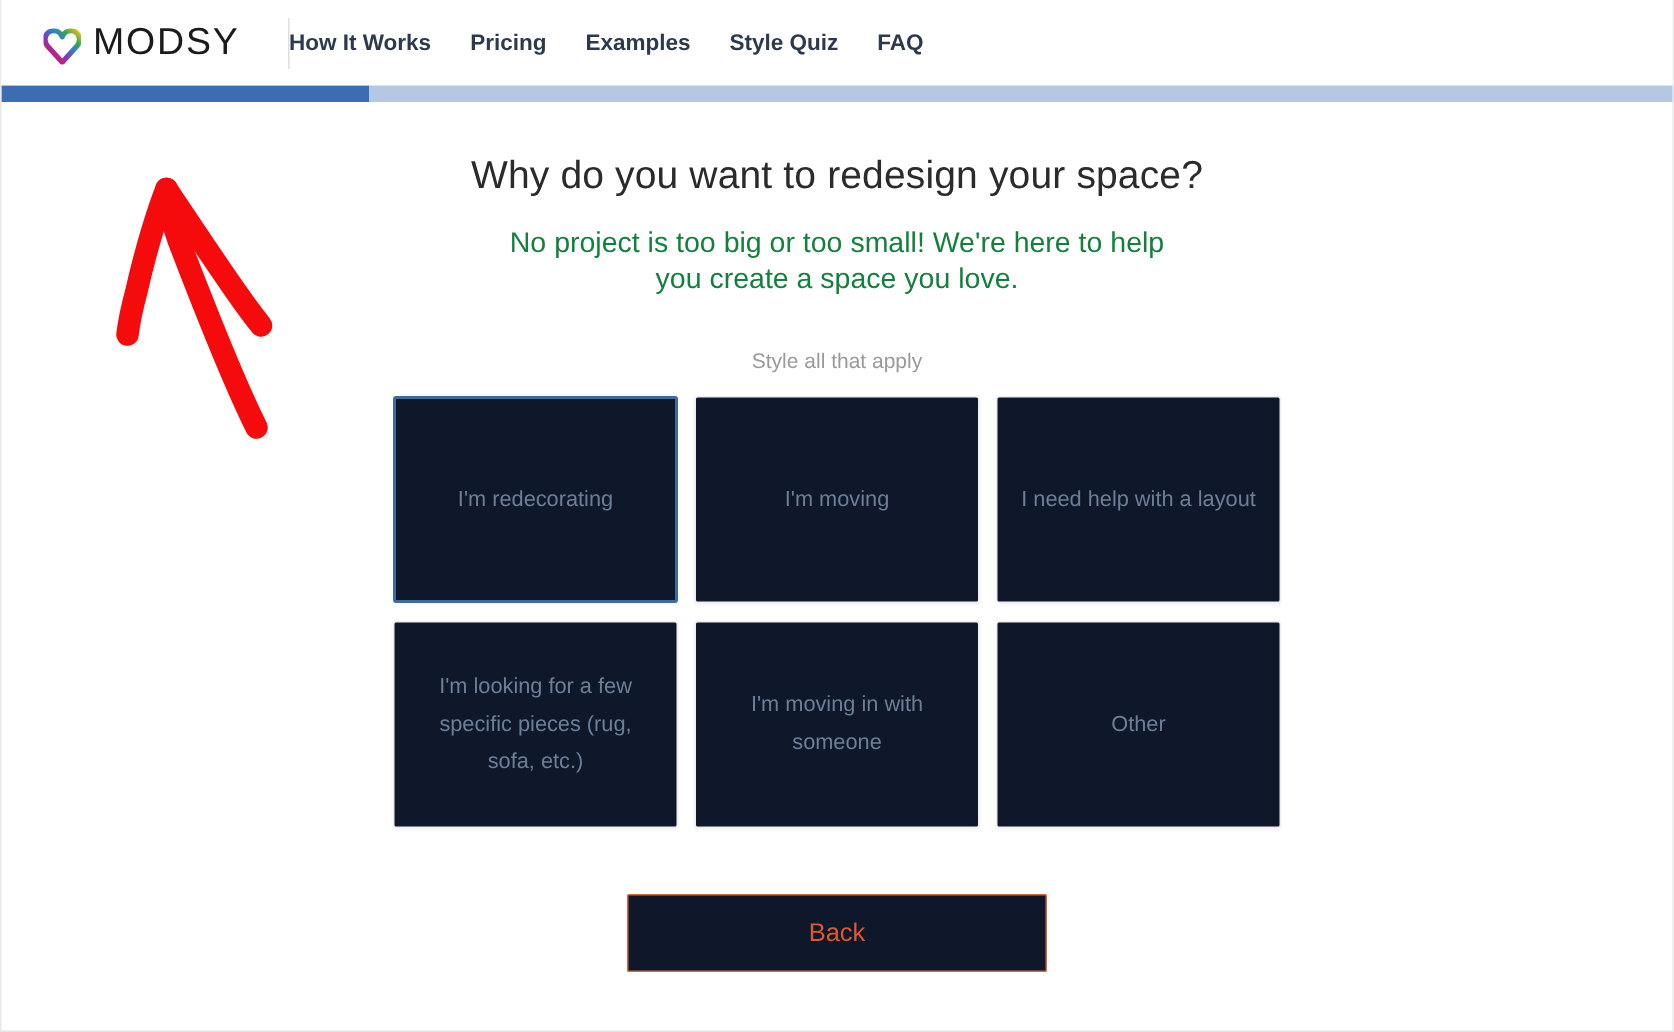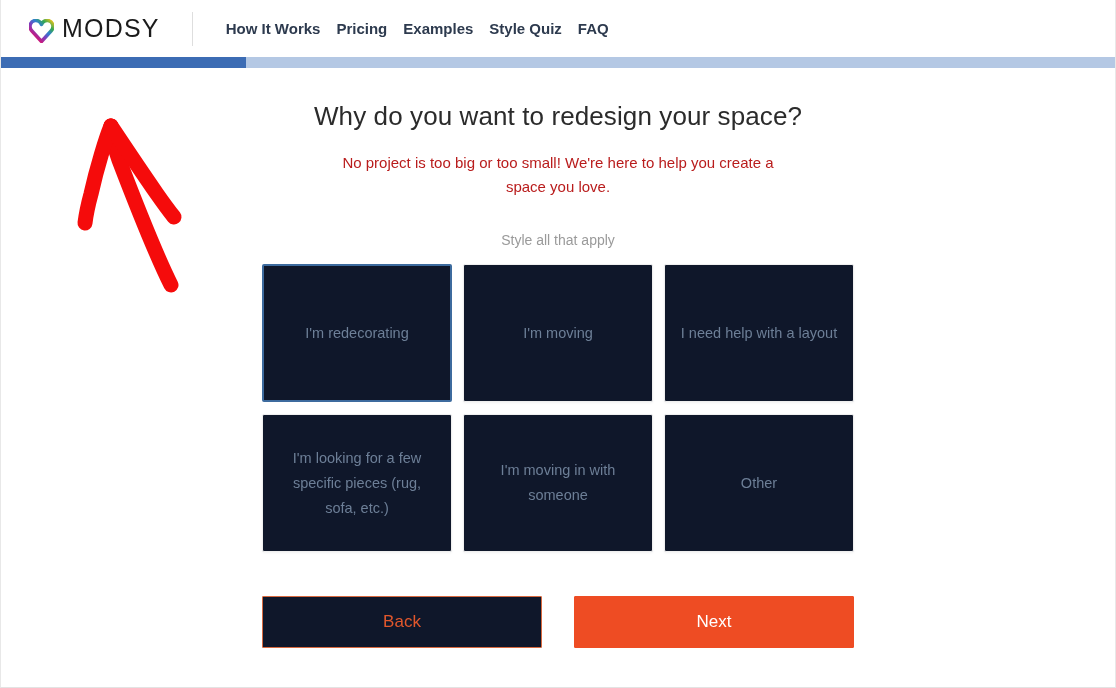--- a/index.html
+++ b/index.html
@@ -53,22 +53,21 @@
     width: 1px;
     height: 34px;
     background: #dedede;
     margin-left: 32px;
     margin-right: 0;
   }
 
   .nav {
     display: flex;
     align-items: center;
-    gap: 16px;
-    margin-left: 33px;
+    gap: 26px;
   }
 
   .nav-item {
     font-size: 15px;
     font-weight: bold;
     color: #2d3a4e;
     text-decoration: none;
     white-space: nowrap;
     cursor: pointer;
   }
@@ -97,23 +96,23 @@
   .title {
     font-size: 26px;
     font-weight: 400;
     color: #2b2b2b;
     letter-spacing: 0.1px;
   }
 
   .subtitle {
     margin: 19px auto 0;
     width: 450px;
-    font-size: 15px;
+    font-size: 19px;
     line-height: 24px;
-    color: #b91c1c;
+    color: #15803d;
   }
 
   .select-hint {
     margin-top: 33px;
     font-size: 14px;
     color: #9a9a9a;
   }
 
   
   .options {
@@ -264,21 +263,20 @@
       </div>
 
       <div class="option-card">
         <span class="option-label">Other</span>
       </div>
 
     </div>
 
     <div class="actions">
       <div class="btn btn-back">Back</div>
-      <div class="btn btn-next">Next</div>
     </div>
 
   </div>
 
   <div class="annotation">
     <svg width="150" height="240" viewBox="0 0 150 240" xmlns="http://www.w3.org/2000/svg">
       <g fill="none" stroke="#f50b0b" stroke-width="15" stroke-linecap="round" stroke-linejoin="round">
         <path d="M112 213 C 98 185, 78 135, 60 88 C 56 77, 53 64, 52 54"></path>
         <path d="M52 54 C 47 66, 38 95, 32 122 C 29 133, 27 143, 26 151"></path>
         <path d="M52 54 C 62 69, 82 99, 98 122 C 105 132, 111 140, 115 145"></path>

